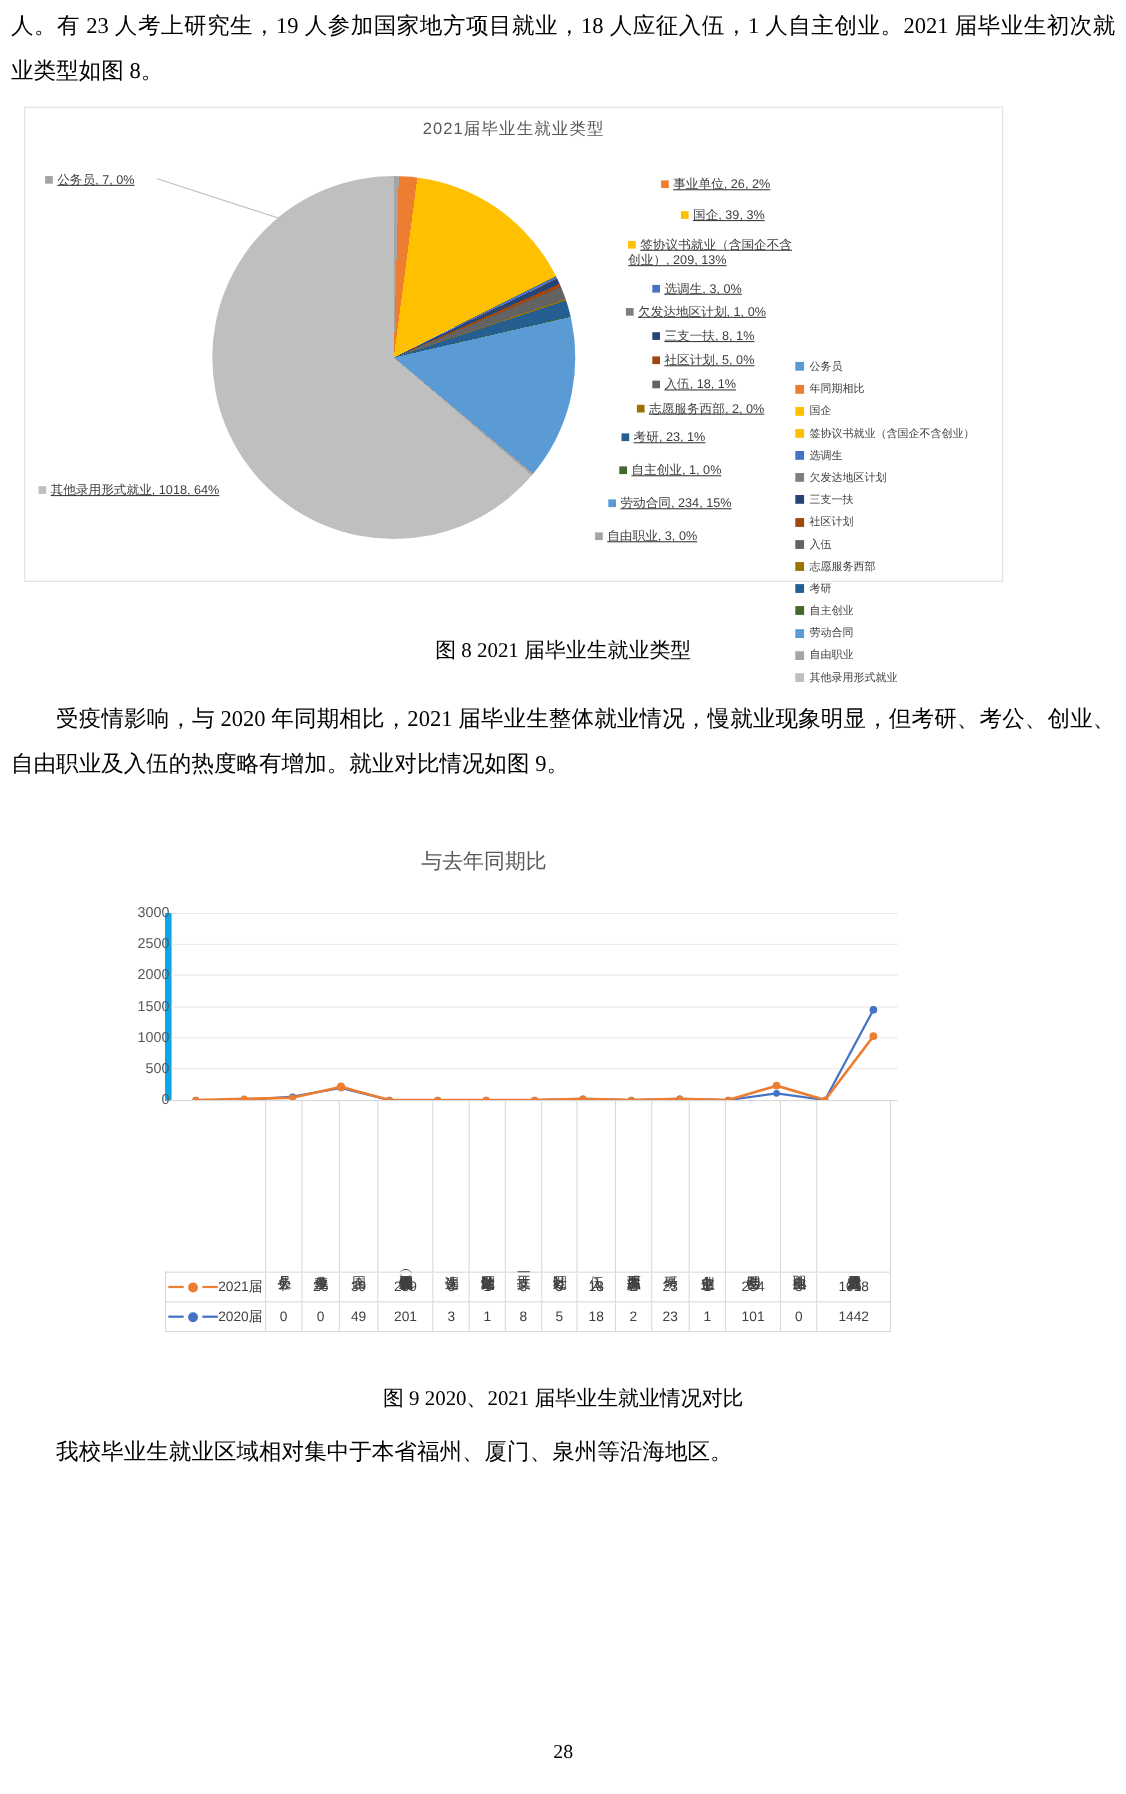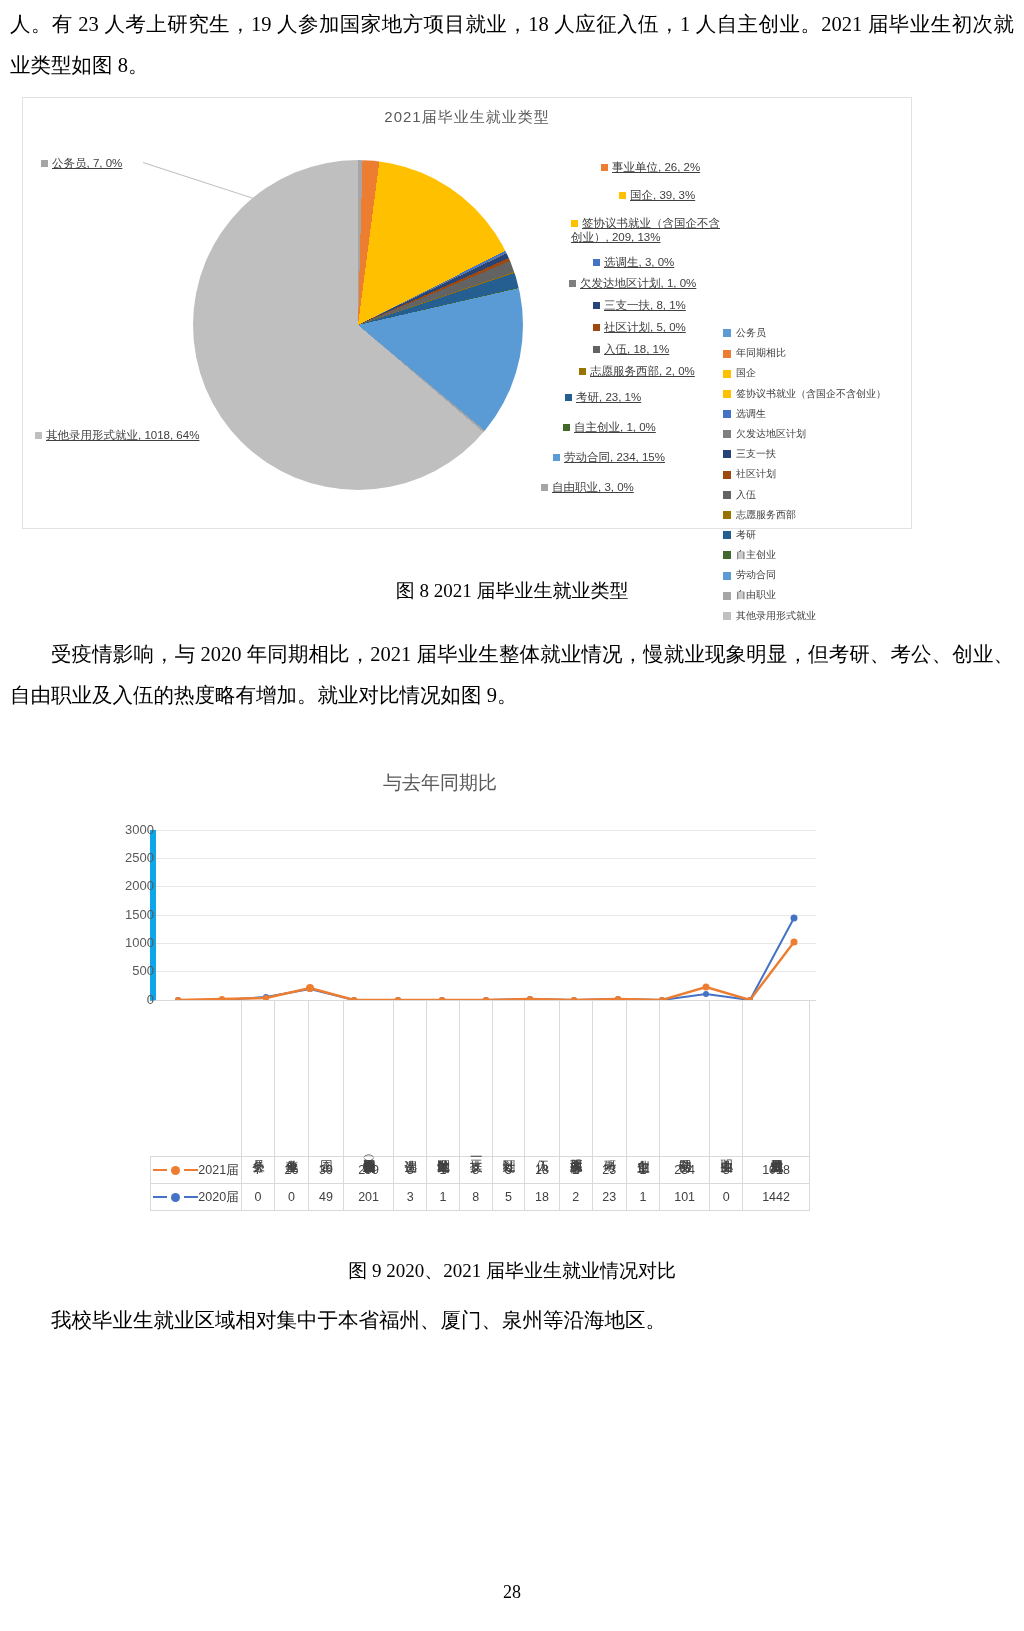--- a/index.html
+++ b/index.html
@@ -121,21 +121,21 @@
 
     <div class="pie-wrap">
       <div class="pie"></div>
     </div>
 
     <div class="lab" style="left:18px;top:58px;">
       <span class="sw" style="background:#a5a5a5"></span><span>公务员, 7, 0%</span>
     </div>
     <div class="pie-leader" style="left:120px;top:64px;width:120px;transform:rotate(18deg);transform-origin:left center;"></div>
 
-    <div class="lab" style="left:12px;top:330px;">
+    <div class="lab" style="left:12px;top:340px;">
       <span class="sw" style="background:#bfbfbf"></span><span>其他录用形式就业, 1018, 64%</span>
     </div>
 
     <div class="lab" style="left:578px;top:62px;">
       <span class="sw" style="background:#ed7d31"></span><span>事业单位, 26, 2%</span>
     </div>
     <div class="lab" style="left:596px;top:90px;">
       <span class="sw" style="background:#ffc000"></span><span>国企, 39, 3%</span>
     </div>
     <div class="lab" style="left:548px;top:118px;width:150px;white-space:normal;line-height:14px;">

